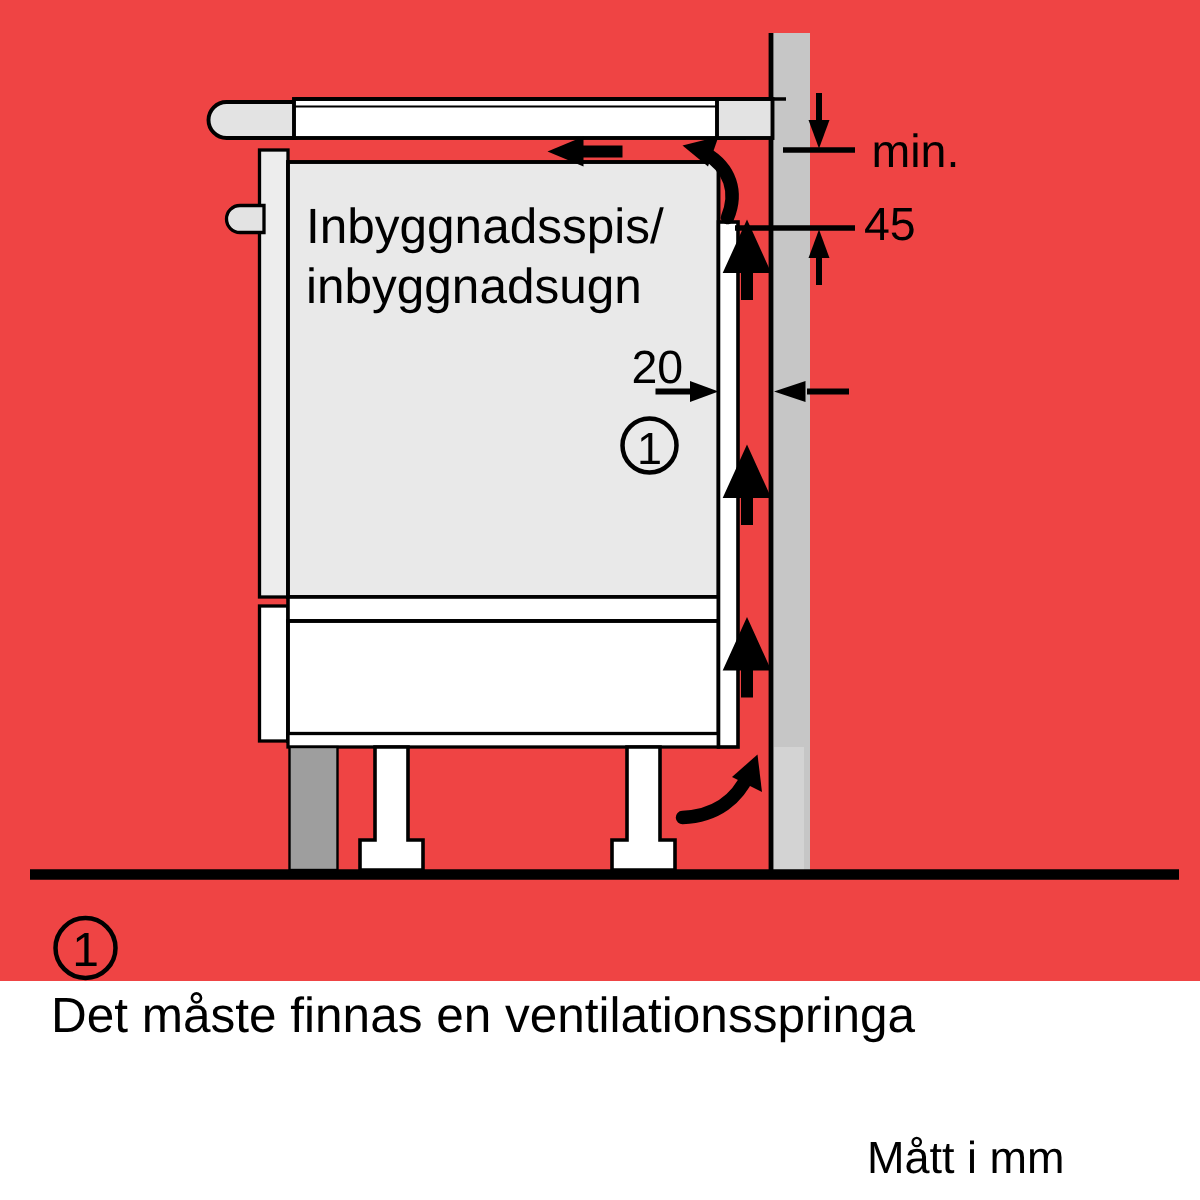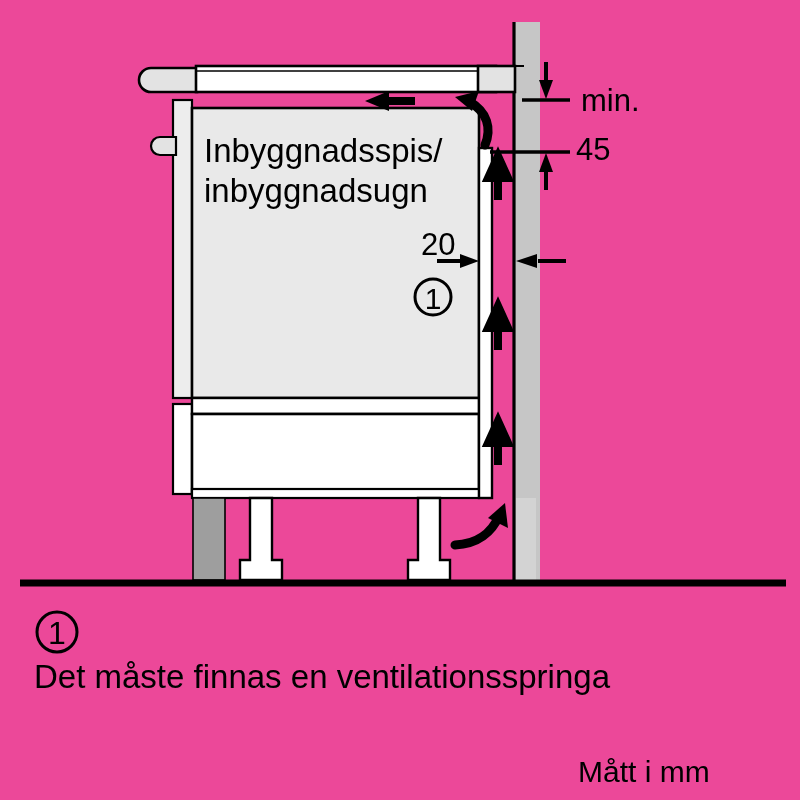--- a/index.html
+++ b/index.html
@@ -9,22 +9,22 @@
   }
   body {
     width: 800px;
     height: 800px;
     font-family: "Liberation Sans", sans-serif;
     overflow: hidden;
   }
   #stage {
     position: relative;
     width: 800px;
-    height: 800px;
-    background: #ec4899;
+    height: 654px;
+    background: #ef4444;
   }
   svg#diagram {
     position: absolute;
     left: 0;
     top: 0;
     width: 800px;
     height: 800px;
     display: block;
   }
   .dtext {

